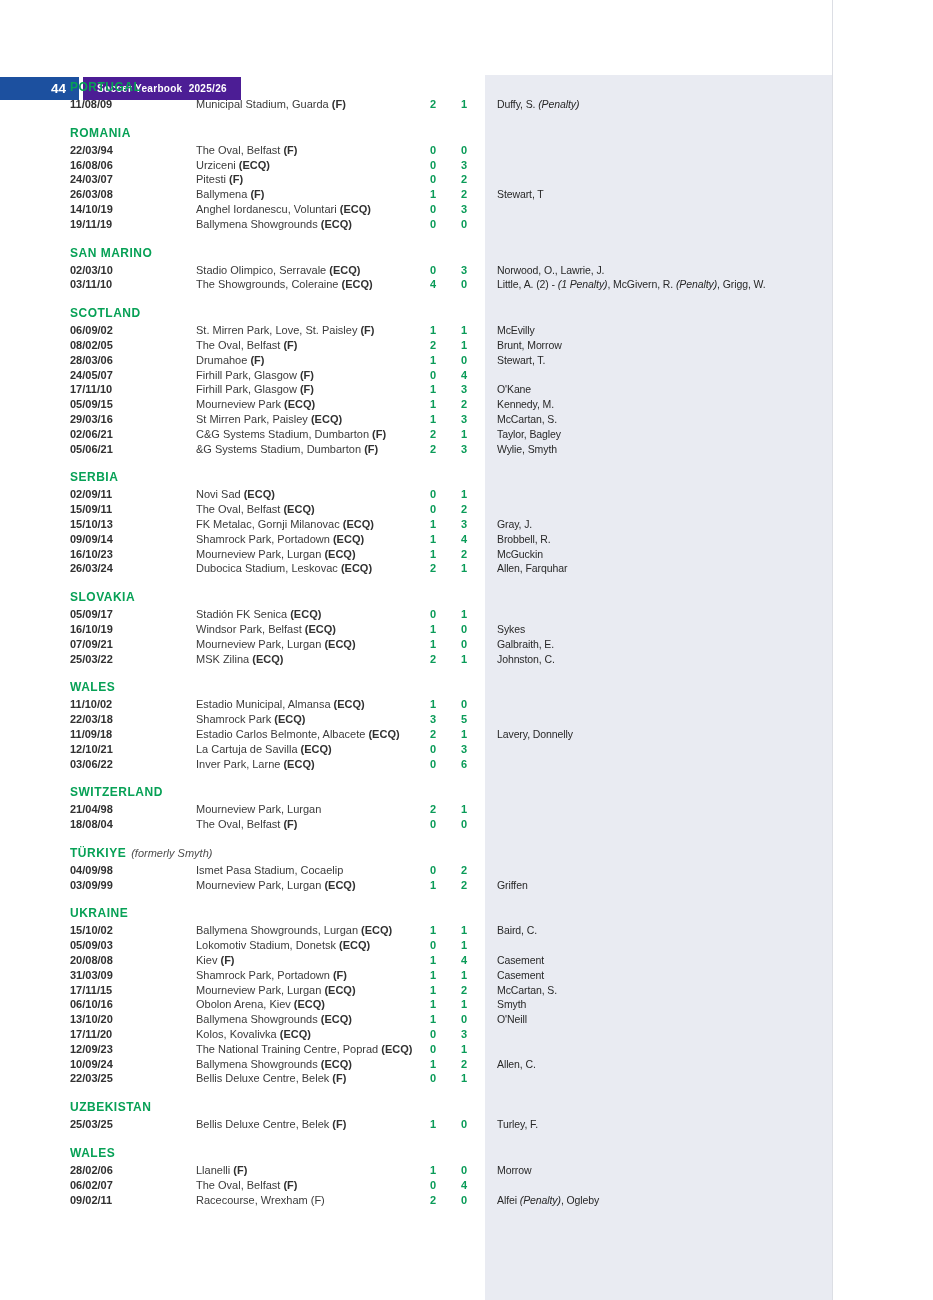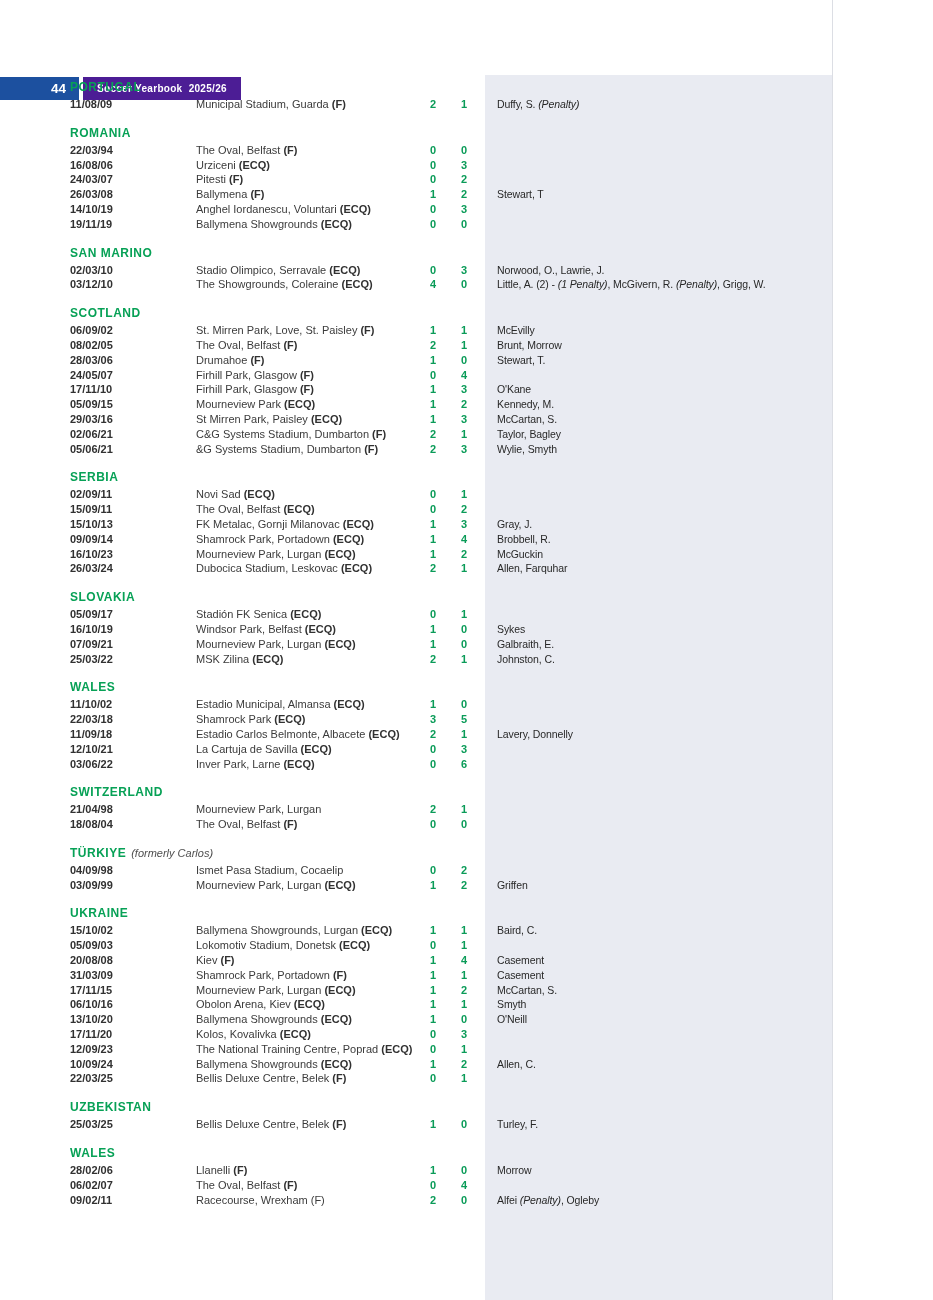--- a/index.html
+++ b/index.html
@@ -156,21 +156,21 @@
     <div class="rows">
   <div class="row">
     <span class="date">02/03/10</span>
     <span class="venue"><span class="venue-name">Stadio Olimpico, Serravale</span> <b class="comp">(ECQ)</b></span>
     <span class="s1">0</span>
     <span class="s2">3</span>
     <span class="scorers">Norwood, O., Lawrie, J.</span>
   </div>
 
   <div class="row">
-    <span class="date">03/12/10</span>
+    <span class="date">03/11/10</span>
     <span class="venue"><span class="venue-name">The Showgrounds, Coleraine</span> <b class="comp">(ECQ)</b></span>
     <span class="s1">4</span>
     <span class="s2">0</span>
     <span class="scorers">Little, A. (2) - <i>(1 Penalty)</i>, McGivern, R. <i>(Penalty)</i>, Grigg, W.</span>
   </div>
 </div>
   </section>
 
   <section class="section">
     <h2 class="section-title">
@@ -408,21 +408,21 @@
     <span class="venue"><span class="venue-name">The Oval, Belfast</span> <b class="comp">(F)</b></span>
     <span class="s1">0</span>
     <span class="s2">0</span>
     <span class="scorers"></span>
   </div>
 </div>
   </section>
 
   <section class="section">
     <h2 class="section-title">
-      <span class="country">TÜRKIYE</span><span class="note">(formerly Carlos)</span>
+      <span class="country">TÜRKIYE</span><span class="note">(formerly Smyth)</span>
     </h2>
     <div class="rows">
   <div class="row">
     <span class="date">04/09/98</span>
     <span class="venue"><span class="venue-name">Ismet Pasa Stadium, Cocaelip</span> </span>
     <span class="s1">0</span>
     <span class="s2">2</span>
     <span class="scorers"></span>
   </div>
 

